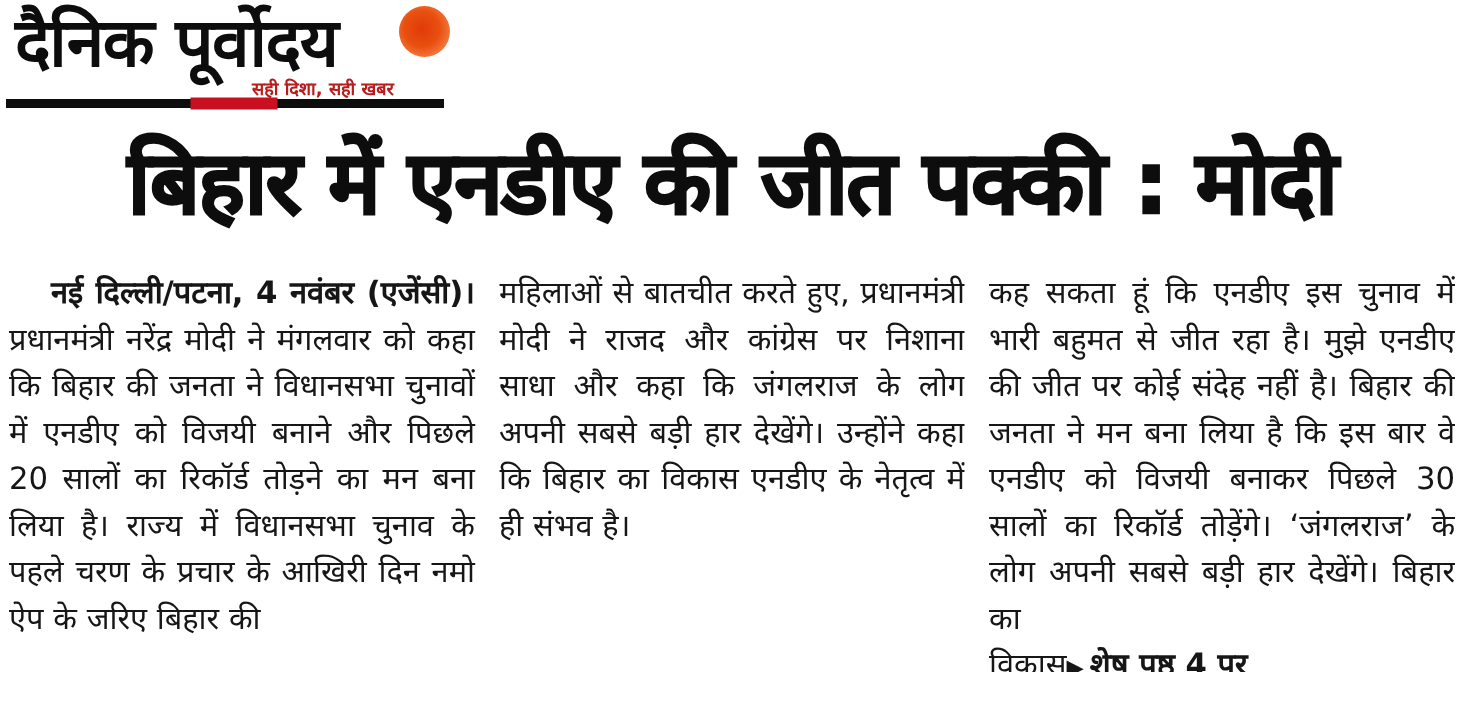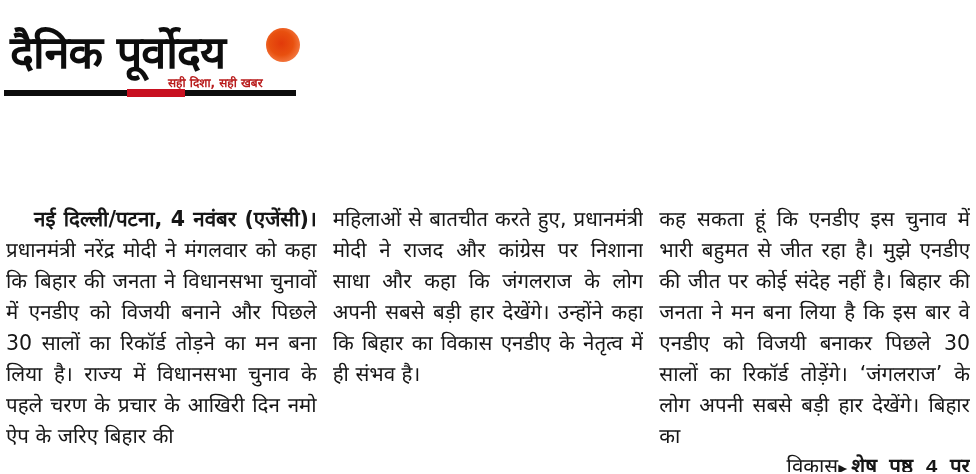--- a/index.html
+++ b/index.html
@@ -8,21 +8,20 @@
     background: #ffffff;
     font-family: "DejaVu Sans", sans-serif;
   }
   .page {
     position: relative;
     width: 976px;
     height: 448px;
     background: #ffffff;
     overflow: hidden;
     color: #111111;
-    margin-top: 24px;
   }
 
   
   .masthead {
     position: absolute;
     top: 0; left: 0;
     width: 330px; height: 78px;
   }
   .sun {
     position: absolute;
@@ -95,23 +94,22 @@
     line-height: 31px;
     text-align: justify;
     color: #161616;
     overflow: hidden;
   }
   .col p { margin: 0; }
   .indent { text-indent: 28px; }
   .dateline { font-weight: 700; }
   .lastline {
     display: flex;
-    justify-content: flex-end;
+    justify-content: flex-start;
     align-items: baseline;
-    font-family: Liberation Mono, monospace;
   }
   .continuation {
     font-weight: 700;
     white-space: nowrap;
   }
   .continuation .arrow {
     font-size: 15px;
     margin-right: 4px;
   }
 
@@ -129,25 +127,26 @@
 <div class="page">
 
   <div class="masthead">
     <div class="sun"></div>
     <div class="logo-title">दैनिक पूर्वोदय</div>
     <div class="tagline">सही दिशा, सही खबर</div>
     <div class="masthead-rule"></div>
     <div class="masthead-ribbon"></div>
   </div>
 
+  <div class="headline">बिहार में एनडीए की जीत पक्की : मोदी</div>
 
   <div class="article">
 
     <div class="col">
-      <p class="indent"><span class="dateline">नई दिल्ली/पटना, 4 नवंबर (एजेंसी)।</span><span> प्रधानमंत्री नरेंद्र मोदी ने मंगलवार को कहा कि बिहार की जनता ने विधानसभा चुनावों में एनडीए को विजयी बनाने और पिछले 30 सालों का रिकॉर्ड तोड़ने का मन बना लिया है। राज्य में विधानसभा चुनाव के पहले चरण के प्रचार के आखिरी दिन नमो ऐप के जरिए बिहार की</span></p>
+      <p class="indent"><span class="dateline">नई दिल्ली/पटना, 4 नवंबर (एजेंसी)।</span><span> प्रधानमंत्री नरेंद्र मोदी ने मंगलवार को कहा कि बिहार की जनता ने विधानसभा चुनावों में एनडीए को विजयी बनाने और पिछले 20 सालों का रिकॉर्ड तोड़ने का मन बना लिया है। राज्य में विधानसभा चुनाव के पहले चरण के प्रचार के आखिरी दिन नमो ऐप के जरिए बिहार की</span></p>
     </div>
 
     <div class="col">
       <p>महिलाओं से बातचीत करते हुए, प्रधानमंत्री मोदी ने राजद और कांग्रेस पर निशाना साधा और कहा कि जंगलराज के लोग अपनी सबसे बड़ी हार देखेंगे। उन्होंने कहा कि बिहार का विकास एनडीए के नेतृत्व में ही संभव है।</p>
     </div>
 
     <div class="col">
       <p>कह सकता हूं कि एनडीए इस चुनाव में भारी बहुमत से जीत रहा है। मुझे एनडीए की जीत पर कोई संदेह नहीं है। बिहार की जनता ने मन बना लिया है कि इस बार वे एनडीए को विजयी बनाकर पिछले 30 सालों का रिकॉर्ड तोड़ेंगे। ‘जंगलराज’ के लोग अपनी सबसे बड़ी हार देखेंगे। बिहार का</p>
       <div class="lastline">
         <span>विकास</span>

